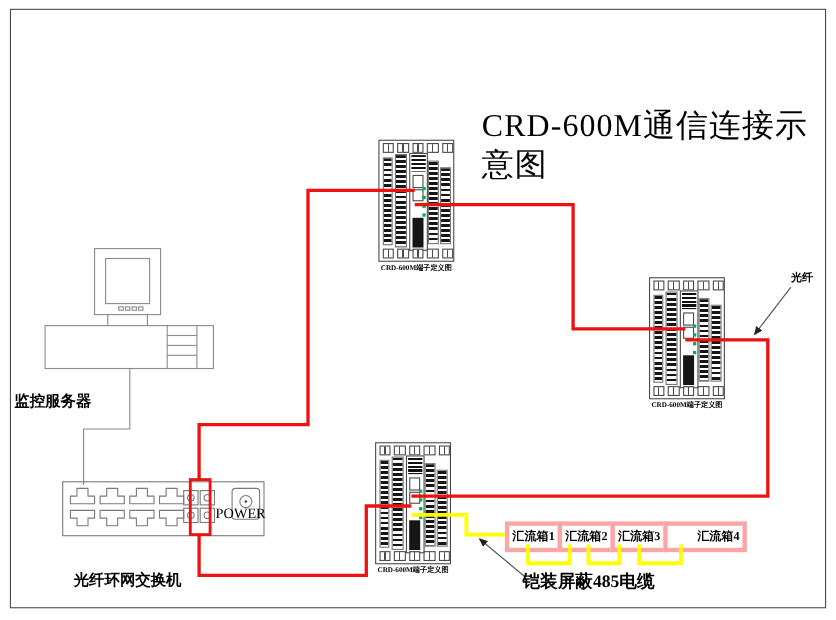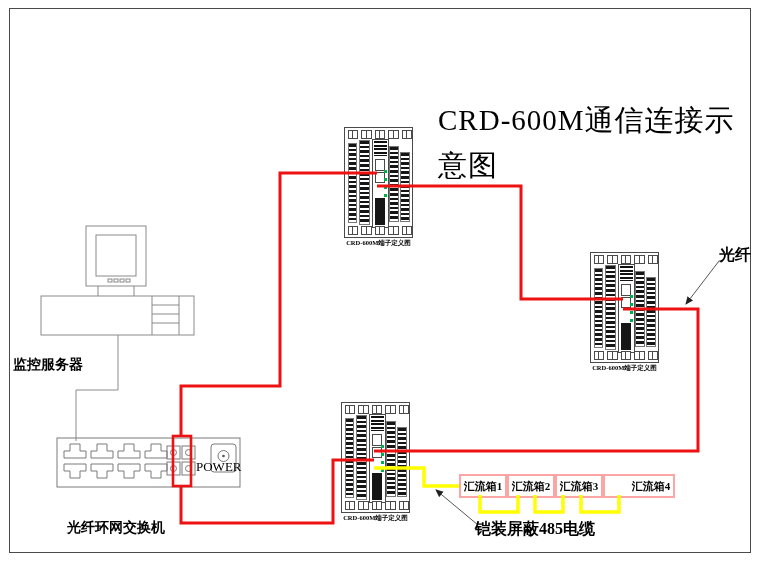--- a/index.html
+++ b/index.html
@@ -9,26 +9,26 @@
     font-family:"Liberation Serif","DejaVu Serif",serif; color:#000;
   }
   .frame{
     position:absolute; left:9px; top:8px; width:740px; height:543px;
     border:1px solid #4a4a4a; pointer-events:none;
   }
   
   .lbl{position:absolute; z-index:6; white-space:nowrap;}
   .title{
     left:438px; top:98px; width:322px; white-space:normal;
-    font-size:29px; line-height:45px; letter-spacing:1px; font-weight:400;
+    font-size:29px; line-height:35px; letter-spacing:1px; font-weight:400;
   }
   .server-label{left:13px; top:356px; font-size:14px; font-weight:700;}
   .switch-label{left:67px; top:491px; font-size:14px; font-weight:700;margin-top:28px;}
   .power-label{left:196px; top:459px; width:46px; text-align:left; font-size:13px;}
-  .fiber-label{left:719px; top:245px; font-size:16px; font-weight:700;}
+  .fiber-label{left:719px; top:245px; font-size:10px; font-weight:700;}
   .cable485-label{left:475px; top:519px; font-size:16px; font-weight:700;}
   
   .device{
     position:absolute; width:67px; height:109px; z-index:1;
     border:1px solid #4a4a4a; background:#fff;
   }
   .dev-caption{
     position:absolute; left:-7px; top:111px; width:81px; text-align:center;
     font-size:6.5px; letter-spacing:0; font-weight:700; white-space:nowrap;
   }
@@ -48,21 +48,21 @@
   .cblock-top{position:absolute; left:1px; right:1px; top:1px; height:15px;
     background:repeating-linear-gradient(to bottom,#111 0 2px,#fff 2px 3.6px);}
   .cbox{position:absolute; left:2px; width:8px; border:1px solid #4a4a4a; background:#fff;}
   .cb1{top:19px; height:10px;} .cb2{top:32px; height:9px;}
   .led{position:absolute; right:1.5px; width:3px; height:3px; background:var(--led,#00b050);}
   .ld1{top:30px;} .ld2{top:38px;} .ld3{top:46px;} .ld4{top:54px;}
   .cblock-bot{position:absolute; left:2px; right:3px; top:58px; height:27px; background:#161616;}
   
   .cbx{
     position:absolute; top:474px; width:44px; height:20px; z-index:2;
-    border:2px solid #fca5a5; background:#fff; text-align:center;
+    border:4px solid #fca5a5; background:#fff; text-align:center;
     font-size:11px; font-weight:700; line-height:20px;
   }
   
   #lines{position:absolute; left:0; top:0; z-index:5; pointer-events:none;}
 </style>
 </head>
 <body>
 
 <div id="canvas">
   <div class="frame"></div>

